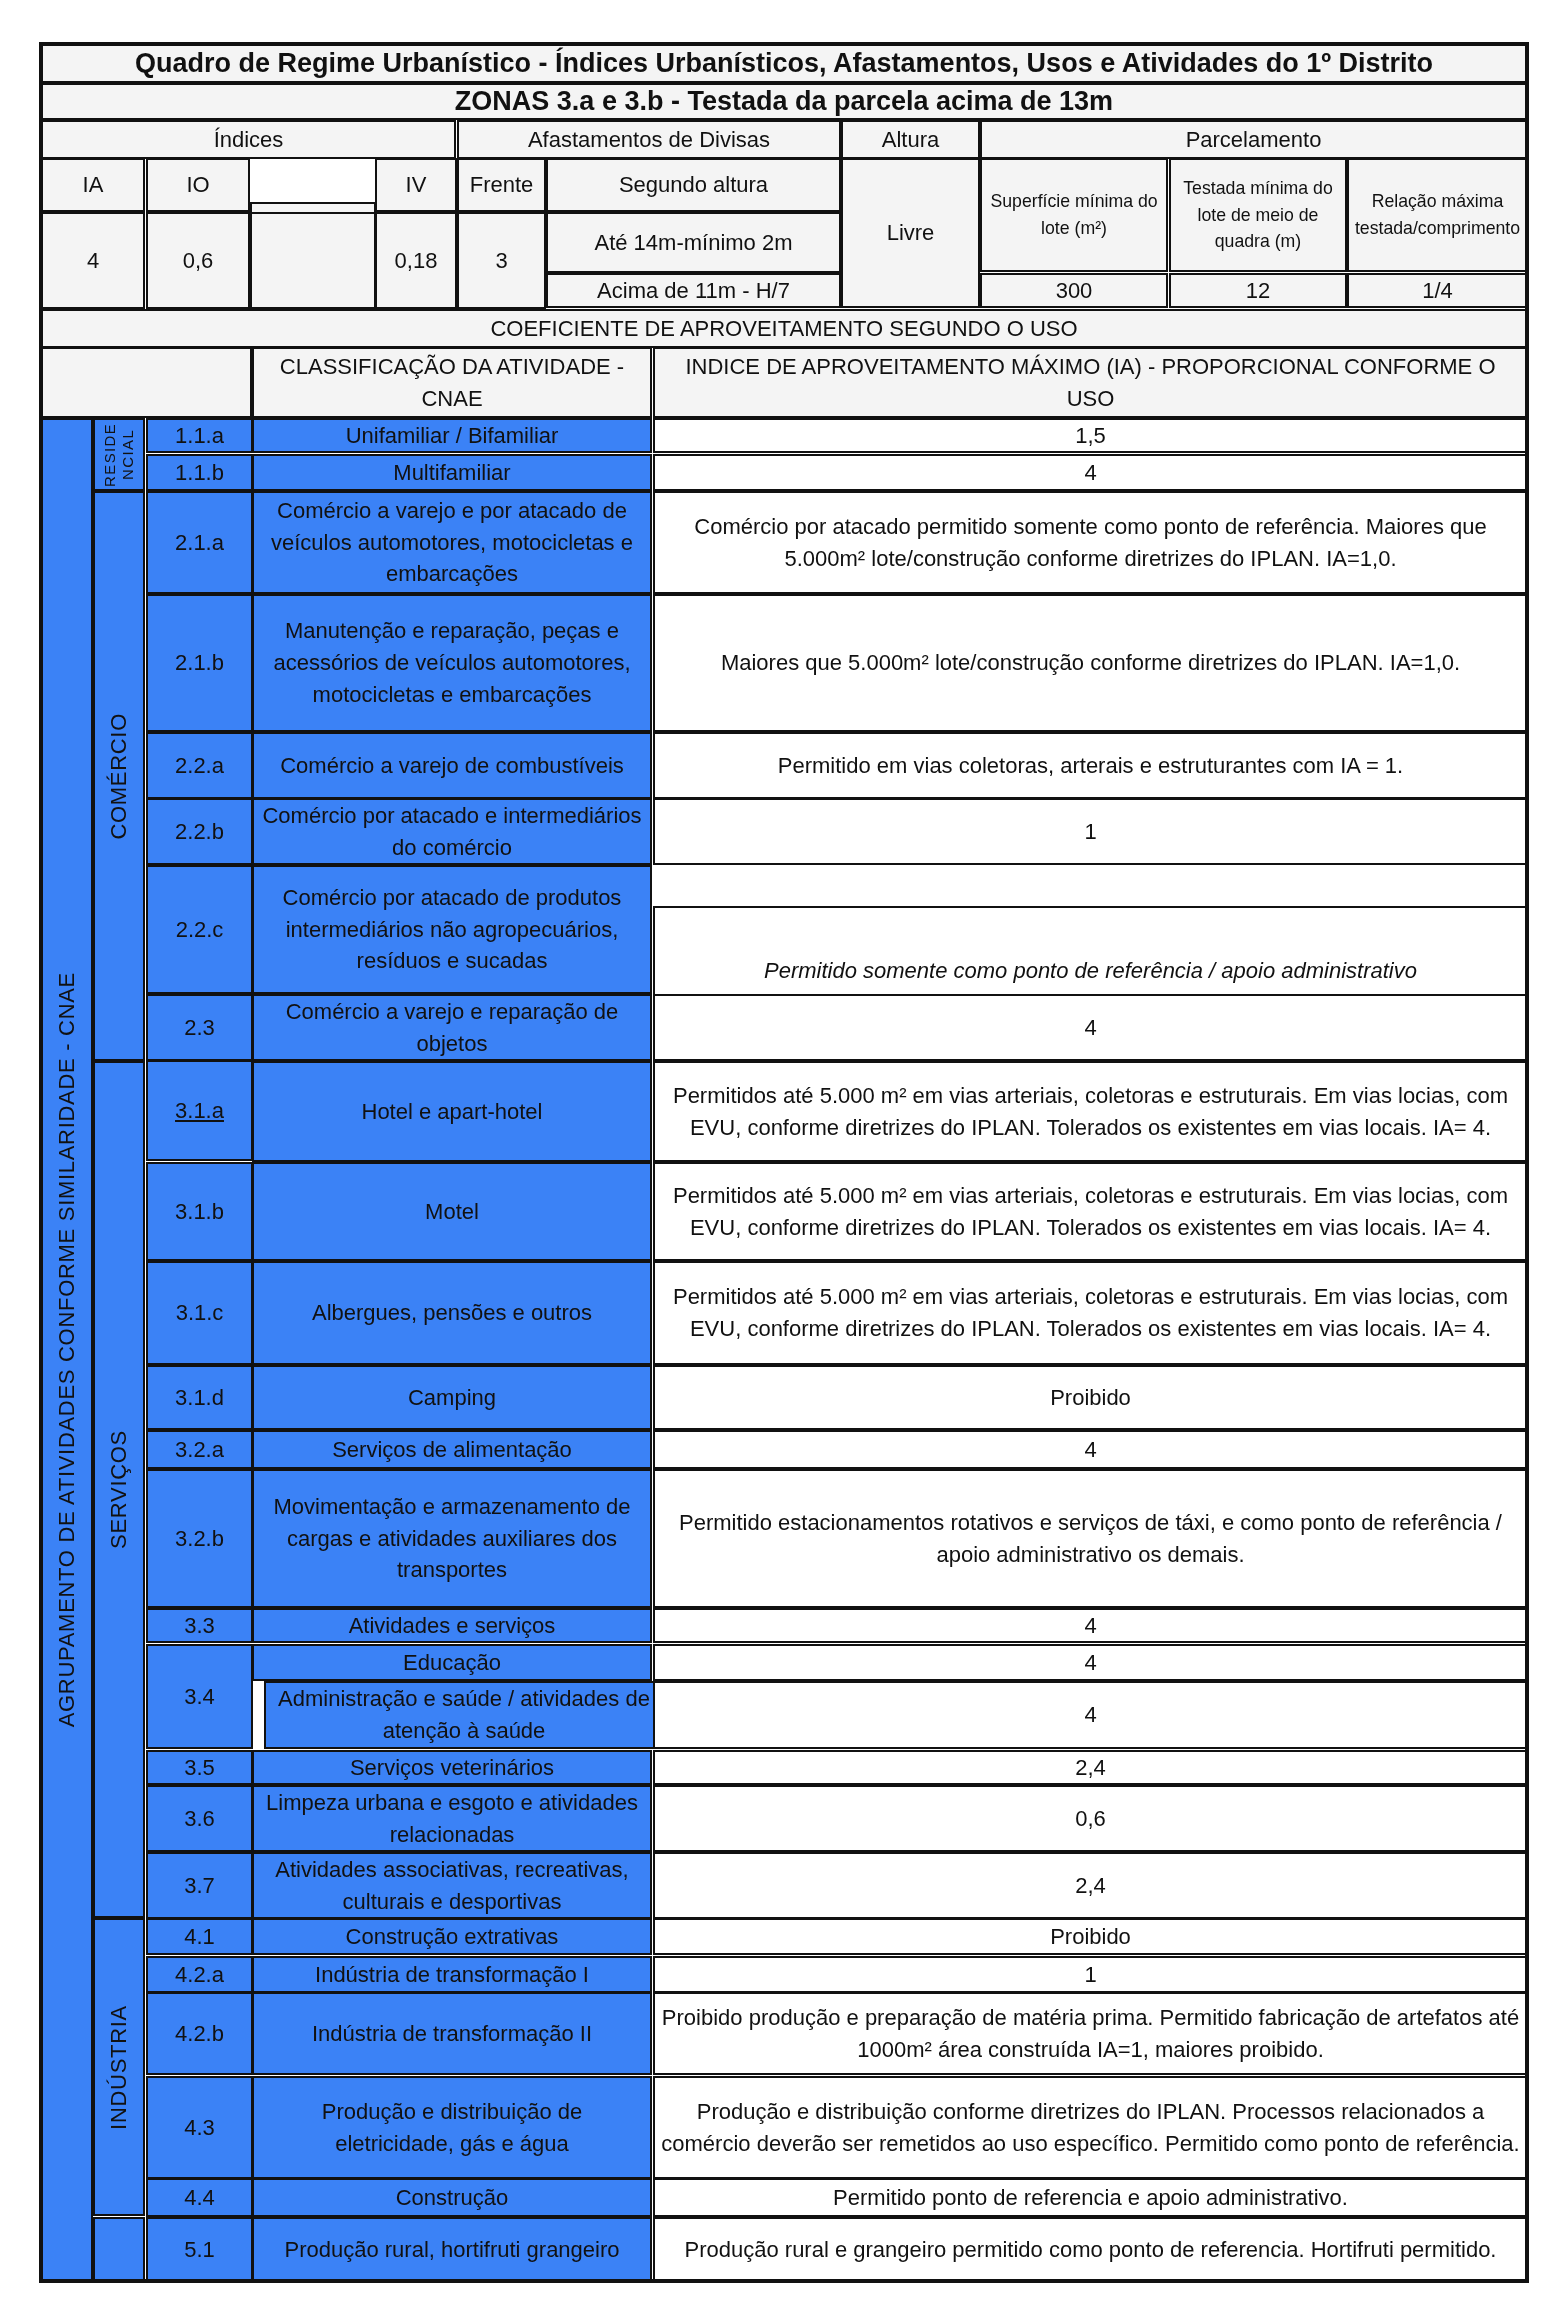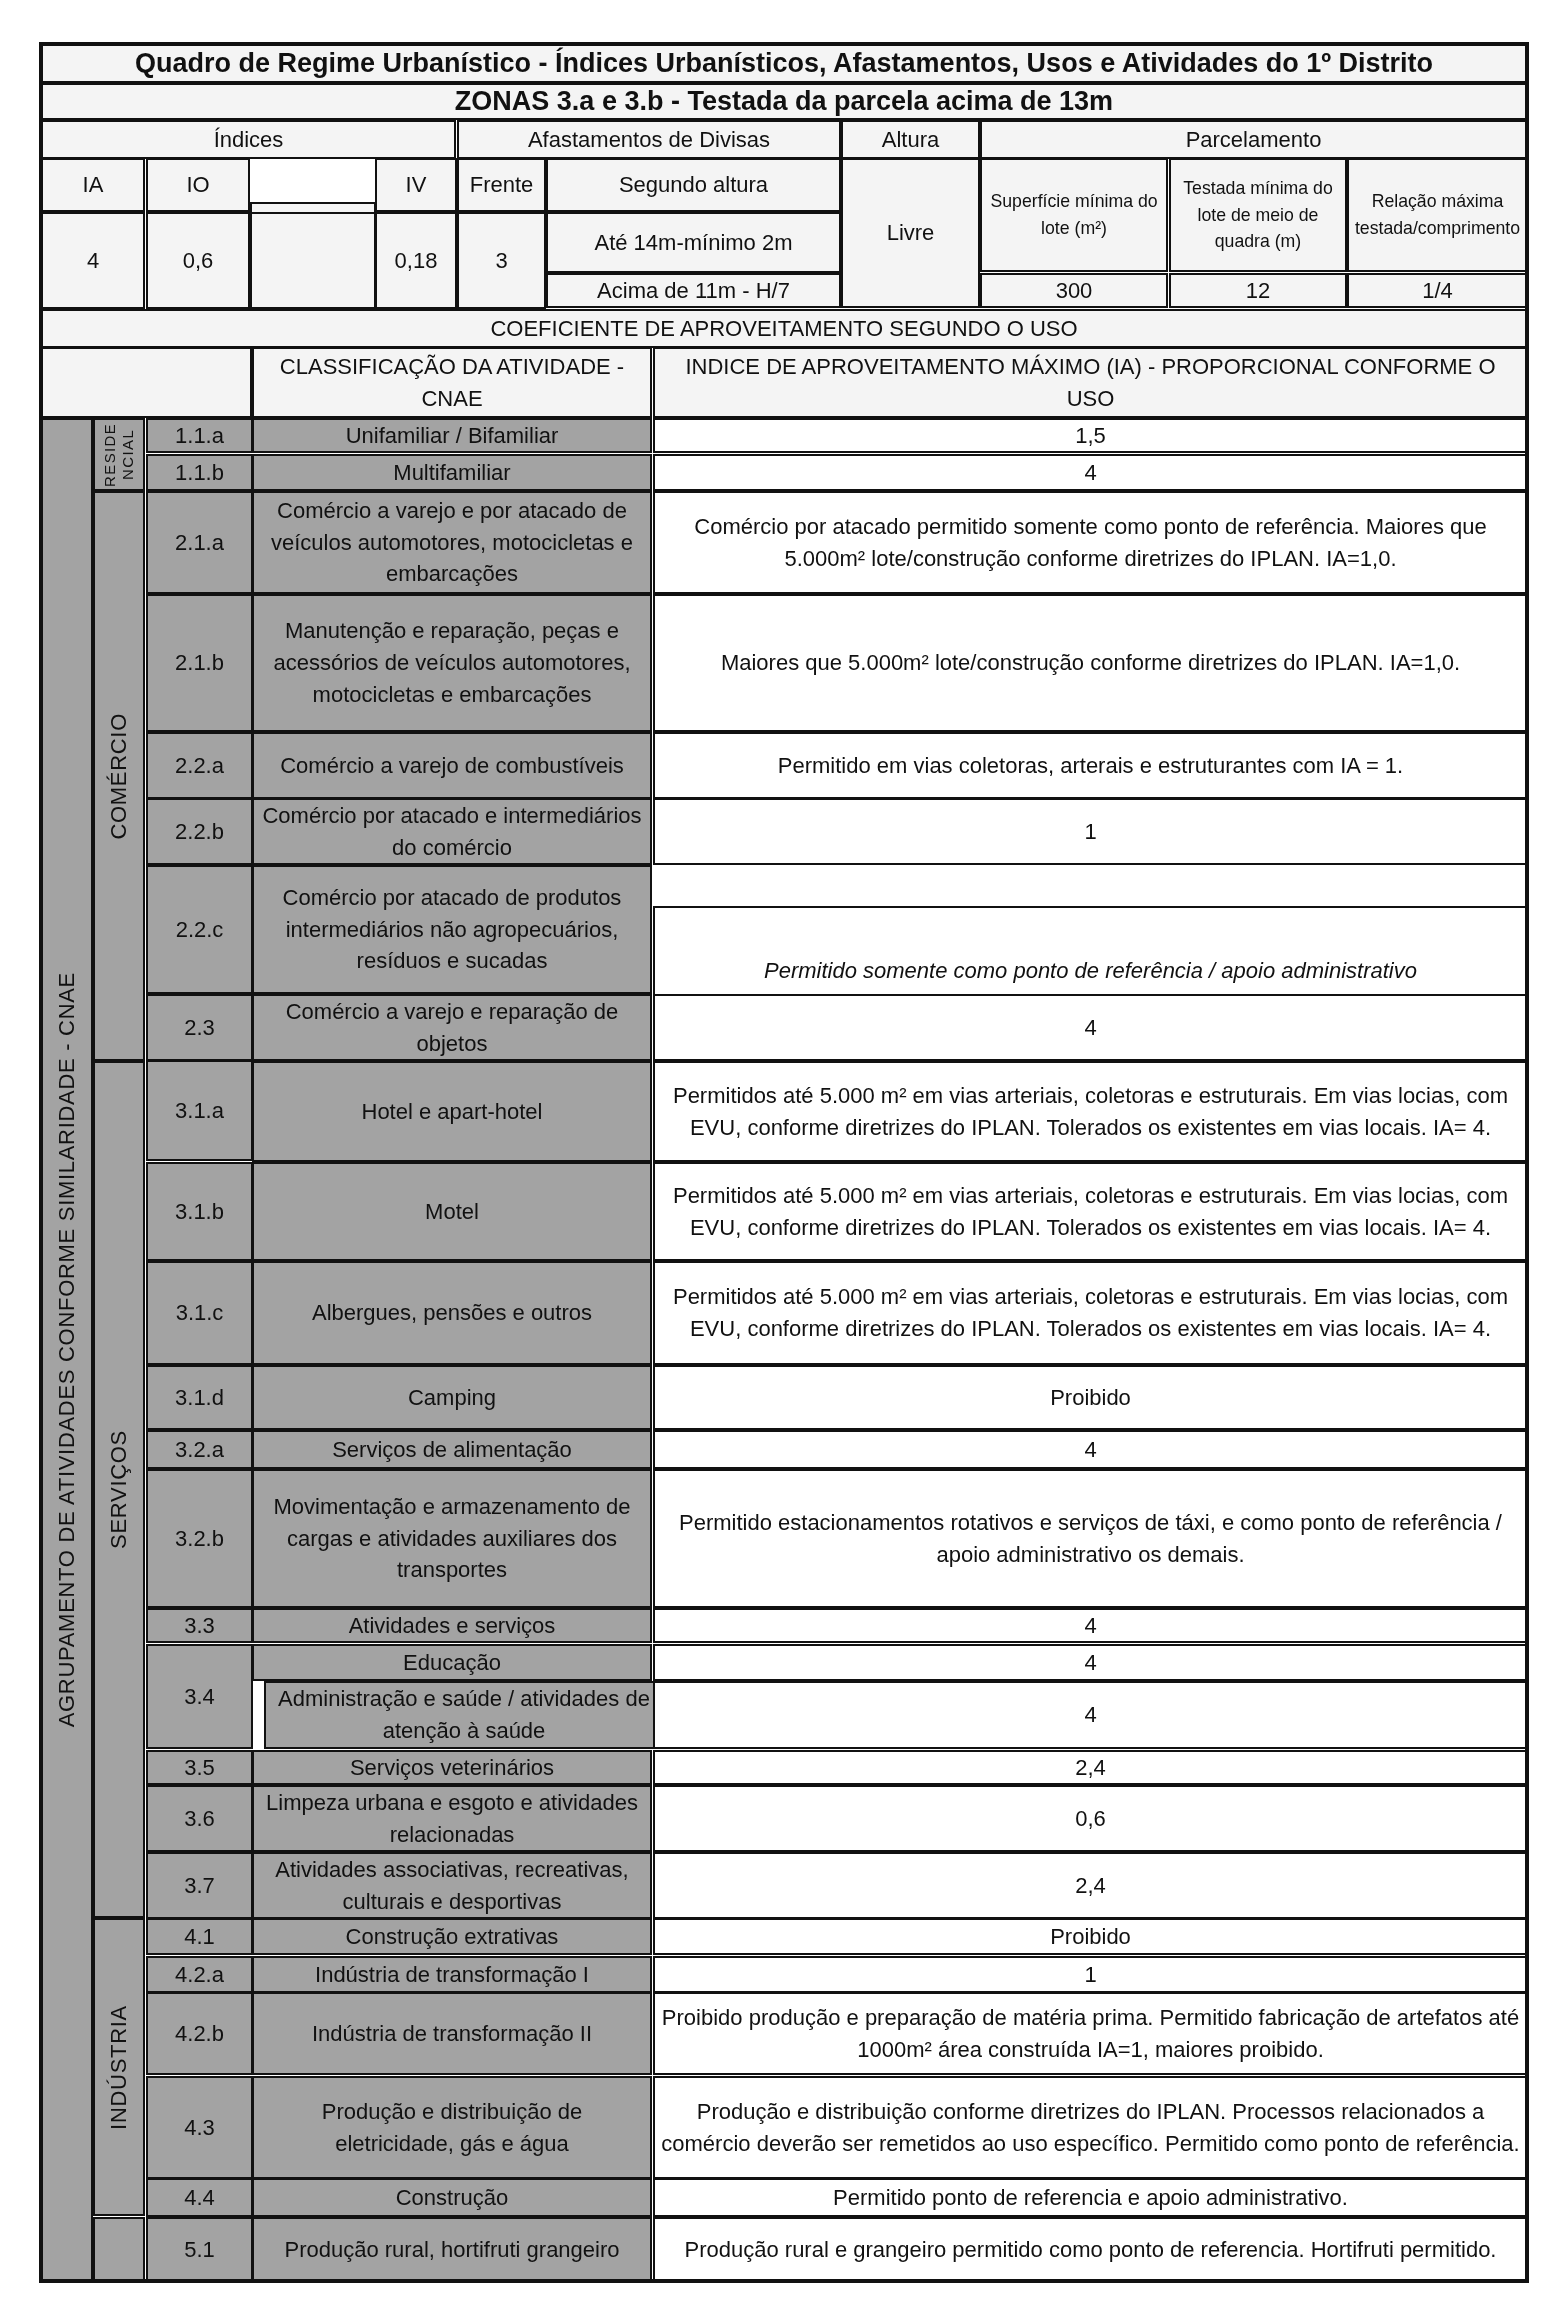--- a/index.html
+++ b/index.html
@@ -1,20 +1,20 @@
 <!DOCTYPE html>
 <html style="font-size:11px"><head>
 <meta charset="utf-8">
 <style>
   html,body{margin:0;padding:0;background:#ffffff;}
   body{width:1565px;height:2319px;position:relative;overflow:hidden;font-family:"Liberation Sans Narrow","Liberation Sans",sans-serif;color:#111;}
   .abs{position:absolute;box-sizing:border-box;display:flex;align-items:center;justify-content:center;text-align:center;}
   .cell{border:2px solid #111;background:#f4f4f4;font-size:22px;line-height:1.45;padding:0 5.4px;}
   .cellw{background:#ffffff;}
-  .cellg{background:#a3a3a3;}
+  .cellg{background:#3b82f6;}
   .title{font-weight:bold;font-size:27px;}
   .small{font-size:17.7px;line-height:1.5;}
   .vert{writing-mode:vertical-rl;transform:rotate(180deg);font-size:22px;letter-spacing:0.7px;}
   .vert-s{writing-mode:vertical-rl;transform:rotate(180deg);font-size:15px;letter-spacing:1.4px;line-height:1.2;}
   .frame{position:absolute;border:4.1px solid #111;box-sizing:border-box;pointer-events:none;}
 </style>
 </head>
 <body>
 
 <div id="sheet">
@@ -189,21 +189,21 @@
     </div>
     <div class="abs cell cellg" style="left: 146px; top: 994px; width: 107px; height: 67px;">
       <span>2.3</span>
     </div>
     <div class="abs cell cellg" style="left: 252px; top: 994px; width: 400px; height: 67px;">
       <span>Comércio a varejo e reparação de objetos</span>
     </div>
     <div class="abs cell cellw" style="left: 653px; top: 994px; width: 875px; height: 67px;">
       <span>4</span>
     </div>
-    <div class="abs cell cellg" style="left: 146px; top: 1060px; width: 107px; height: 101px;">
+    <div class="abs cell cellg" style="left: 146px; top: 1060px; width: 107px; height: 101px; text-decoration: underline;">
       <span>3.1.a</span>
     </div>
     <div class="abs cell cellg" style="left: 252px; top: 1061px; width: 400px; height: 101px;">
       <span>Hotel e apart-hotel</span>
     </div>
     <div class="abs cell cellw" style="left: 653px; top: 1061px; width: 875px; height: 101px;">
       <span>Permitidos até 5.000 m² em vias arteriais, coletoras e estruturais.  Em vias locias, com EVU, conforme diretrizes do IPLAN. Tolerados os existentes em vias locais. IA= 4.</span>
     </div>
     <div class="abs cell cellg" style="left: 146px; top: 1162px; width: 107px; height: 99px;">
       <span>3.1.b</span>

